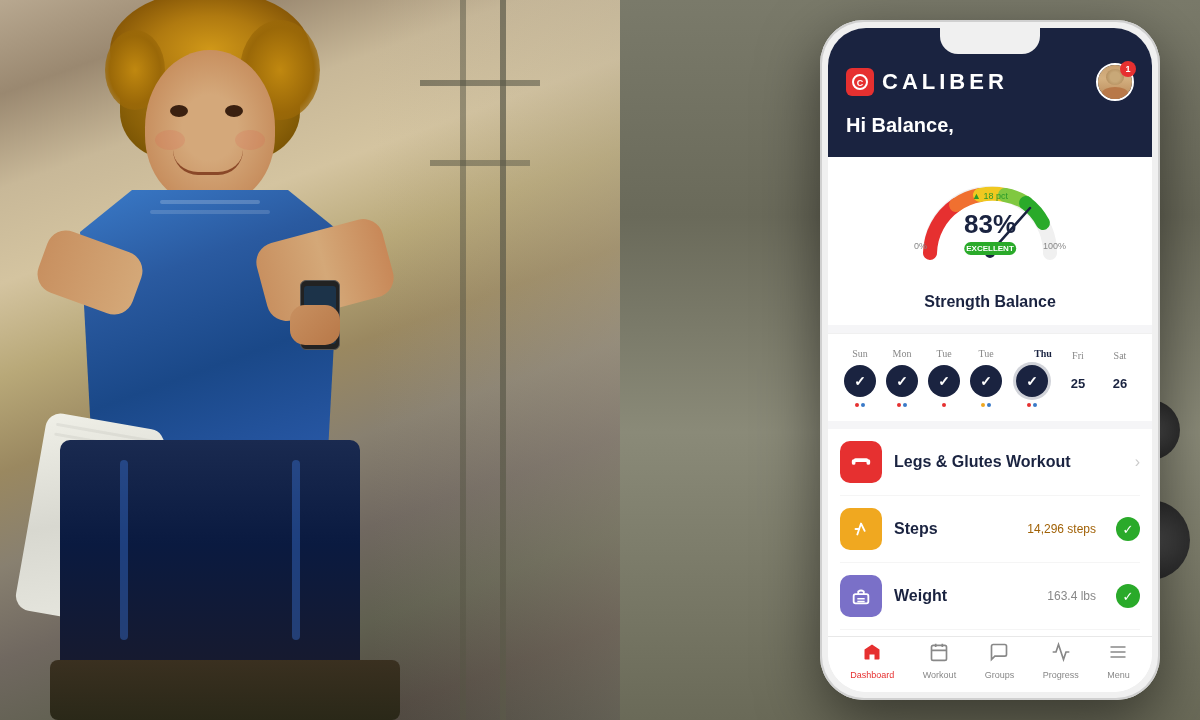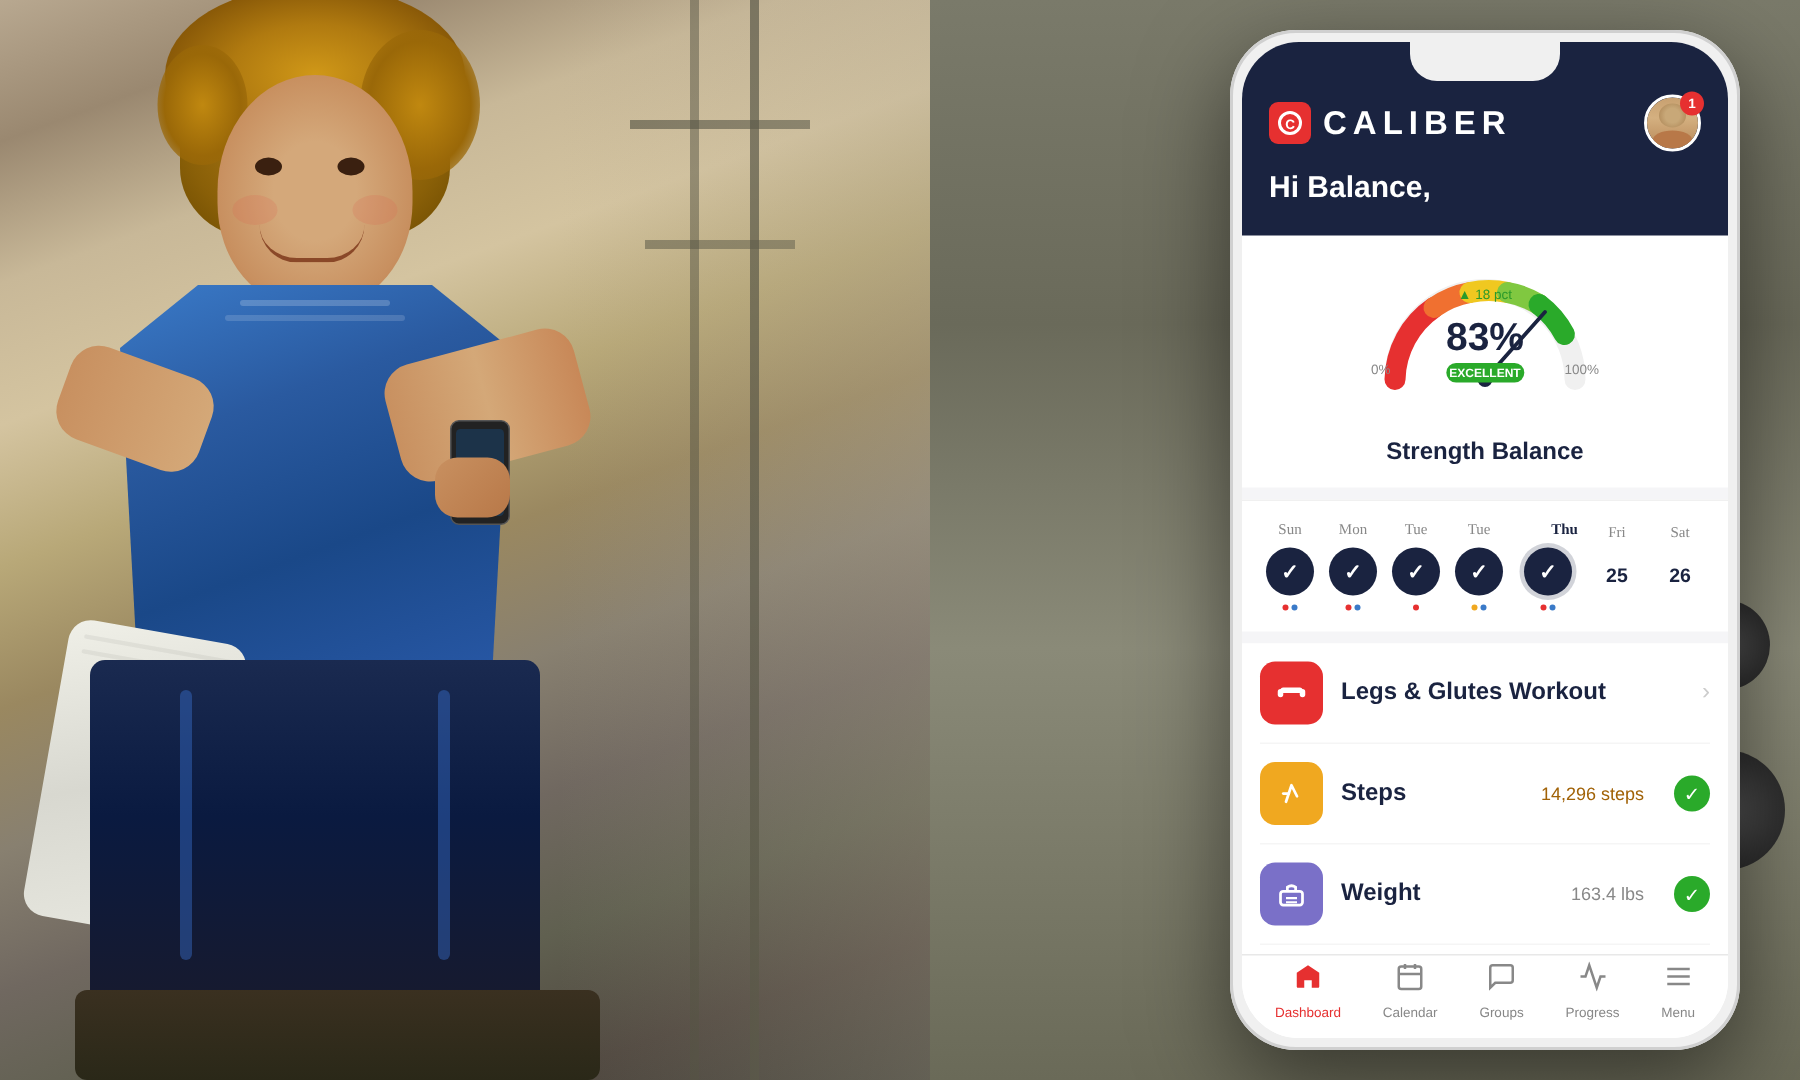--- a/index.html
+++ b/index.html
@@ -822,21 +822,21 @@
 
       <div class="nav-item">
         <span class="nav-icon">
           <svg width="20" height="20" viewBox="0 0 24 24" fill="none">
             <rect x="3" y="4" width="18" height="18" rx="2" stroke="#888" stroke-width="2"></rect>
             <line x1="16" y1="2" x2="16" y2="6" stroke="#888" stroke-width="2"></line>
             <line x1="8" y1="2" x2="8" y2="6" stroke="#888" stroke-width="2"></line>
             <line x1="3" y1="10" x2="21" y2="10" stroke="#888" stroke-width="2"></line>
           </svg>
         </span>
-        <span class="nav-label">Calendar</span>
+        <span class="nav-label">Workout</span>
       </div>
 
       <div class="nav-item">
         <span class="nav-icon">
           <svg width="20" height="20" viewBox="0 0 24 24" fill="none">
             <path d="M21 15C21 16.1 20.1 17 19 17H7L3 21V5C3 3.9 3.9 3 5 3H19C20.1 3 21 3.9 21 5V15Z" stroke="#888" stroke-width="2"></path>
           </svg>
         </span>
         <span class="nav-label">Groups</span>
       </div>

